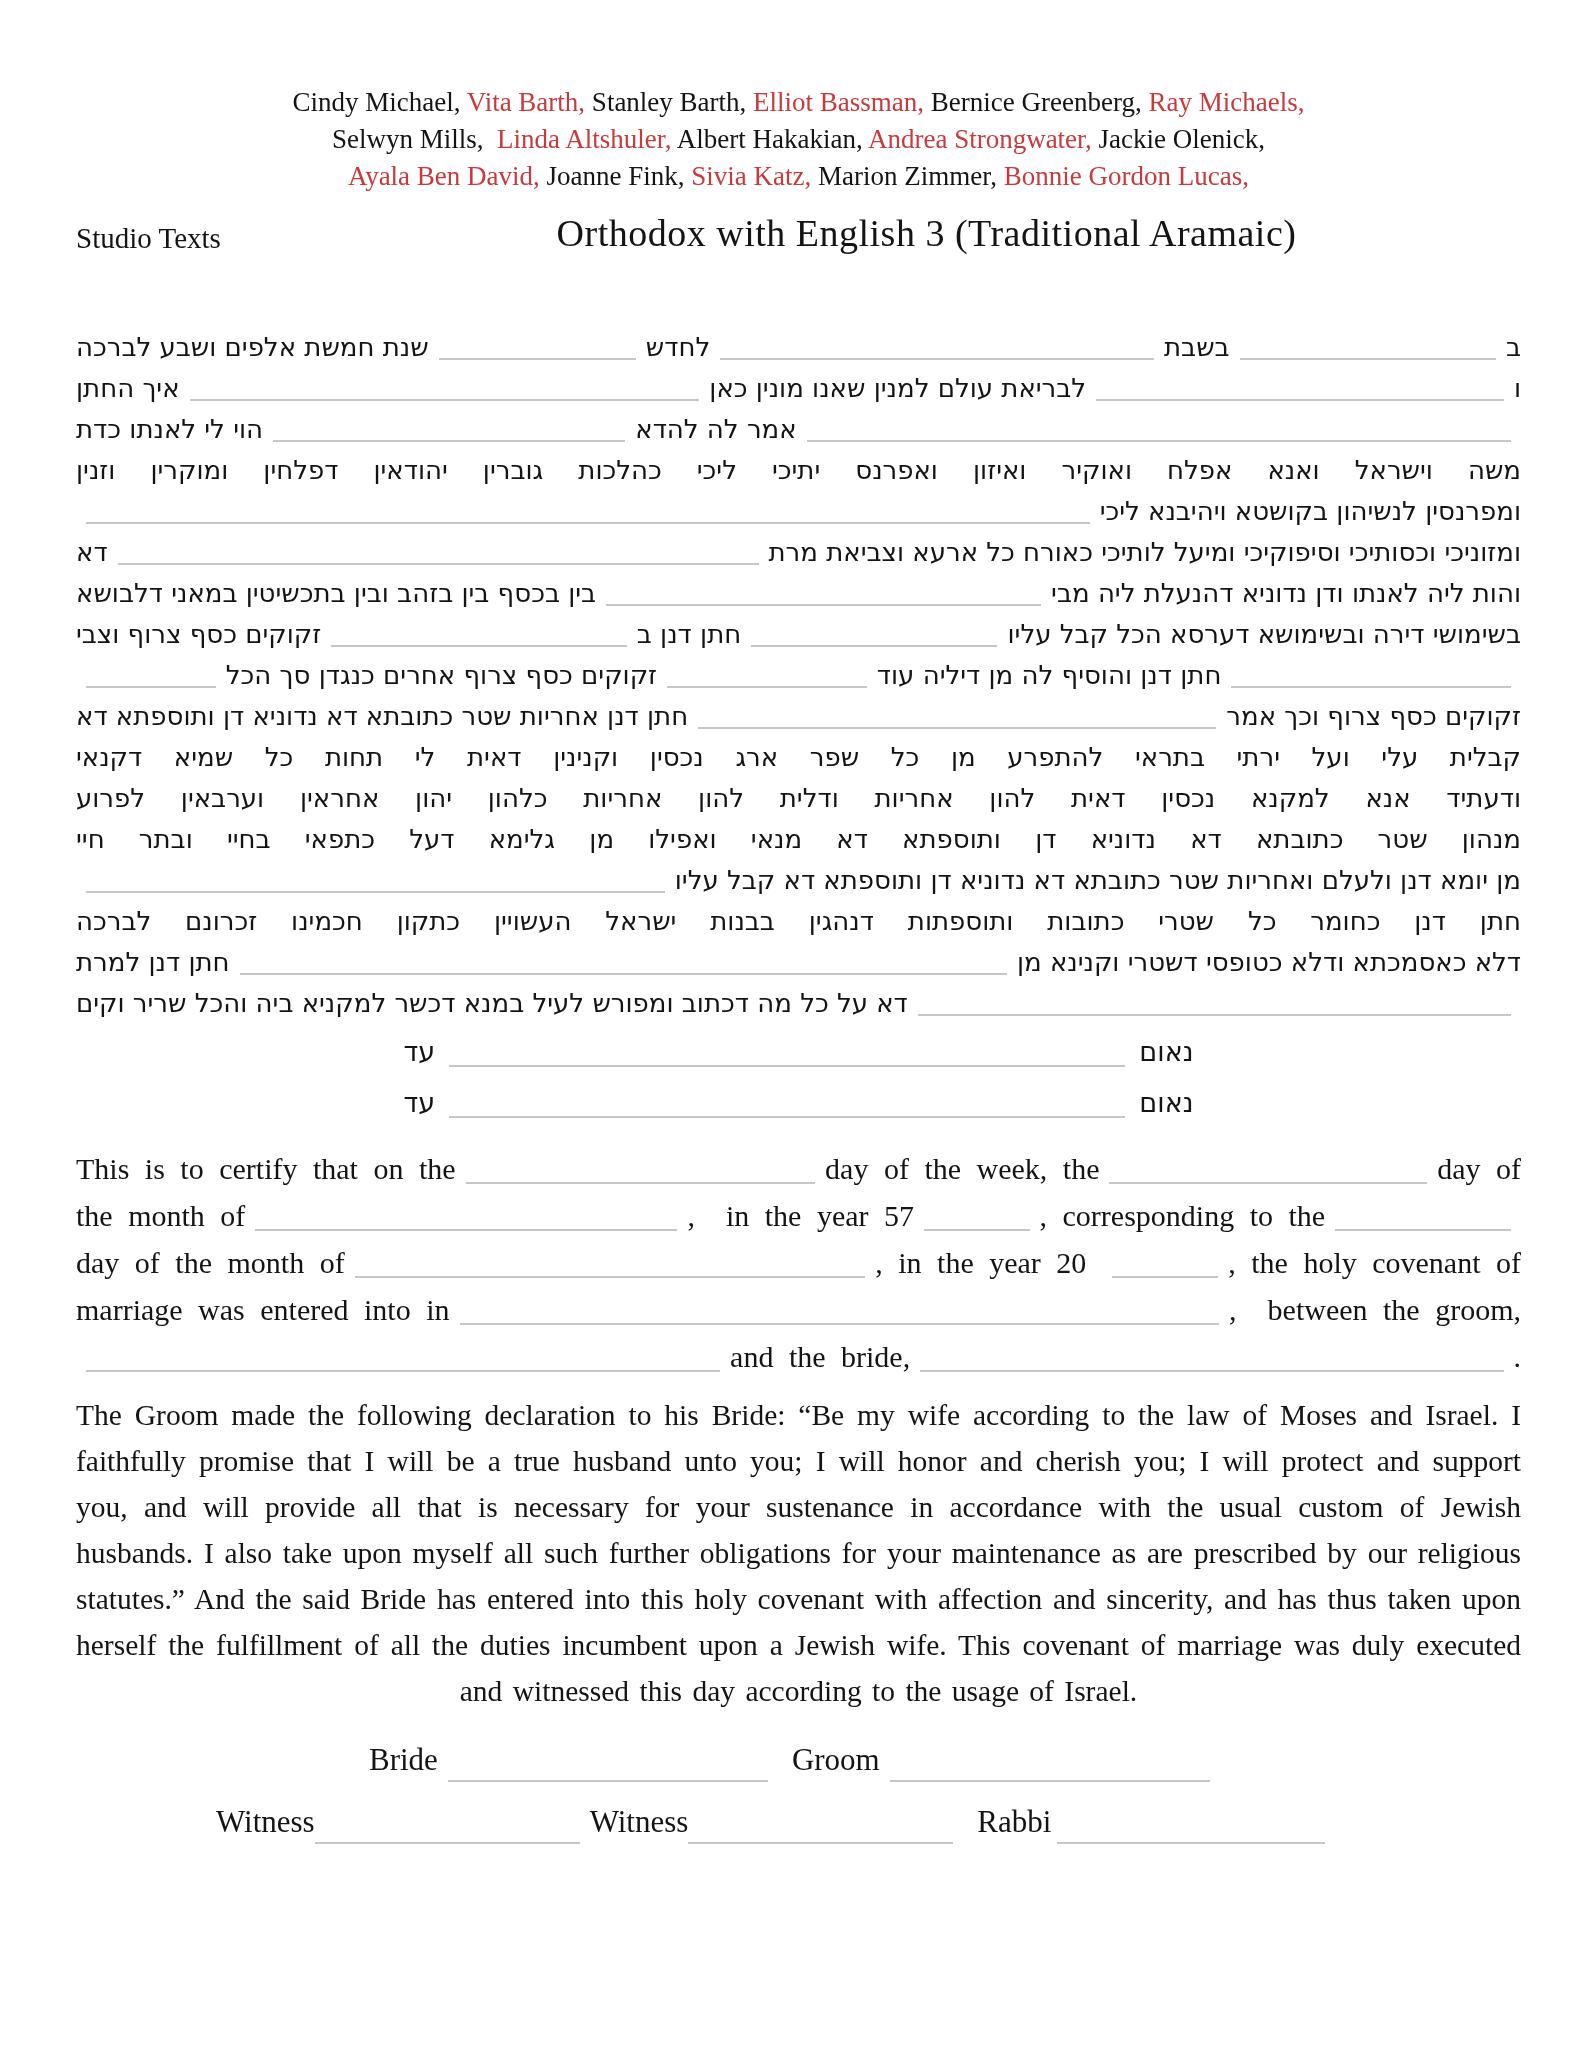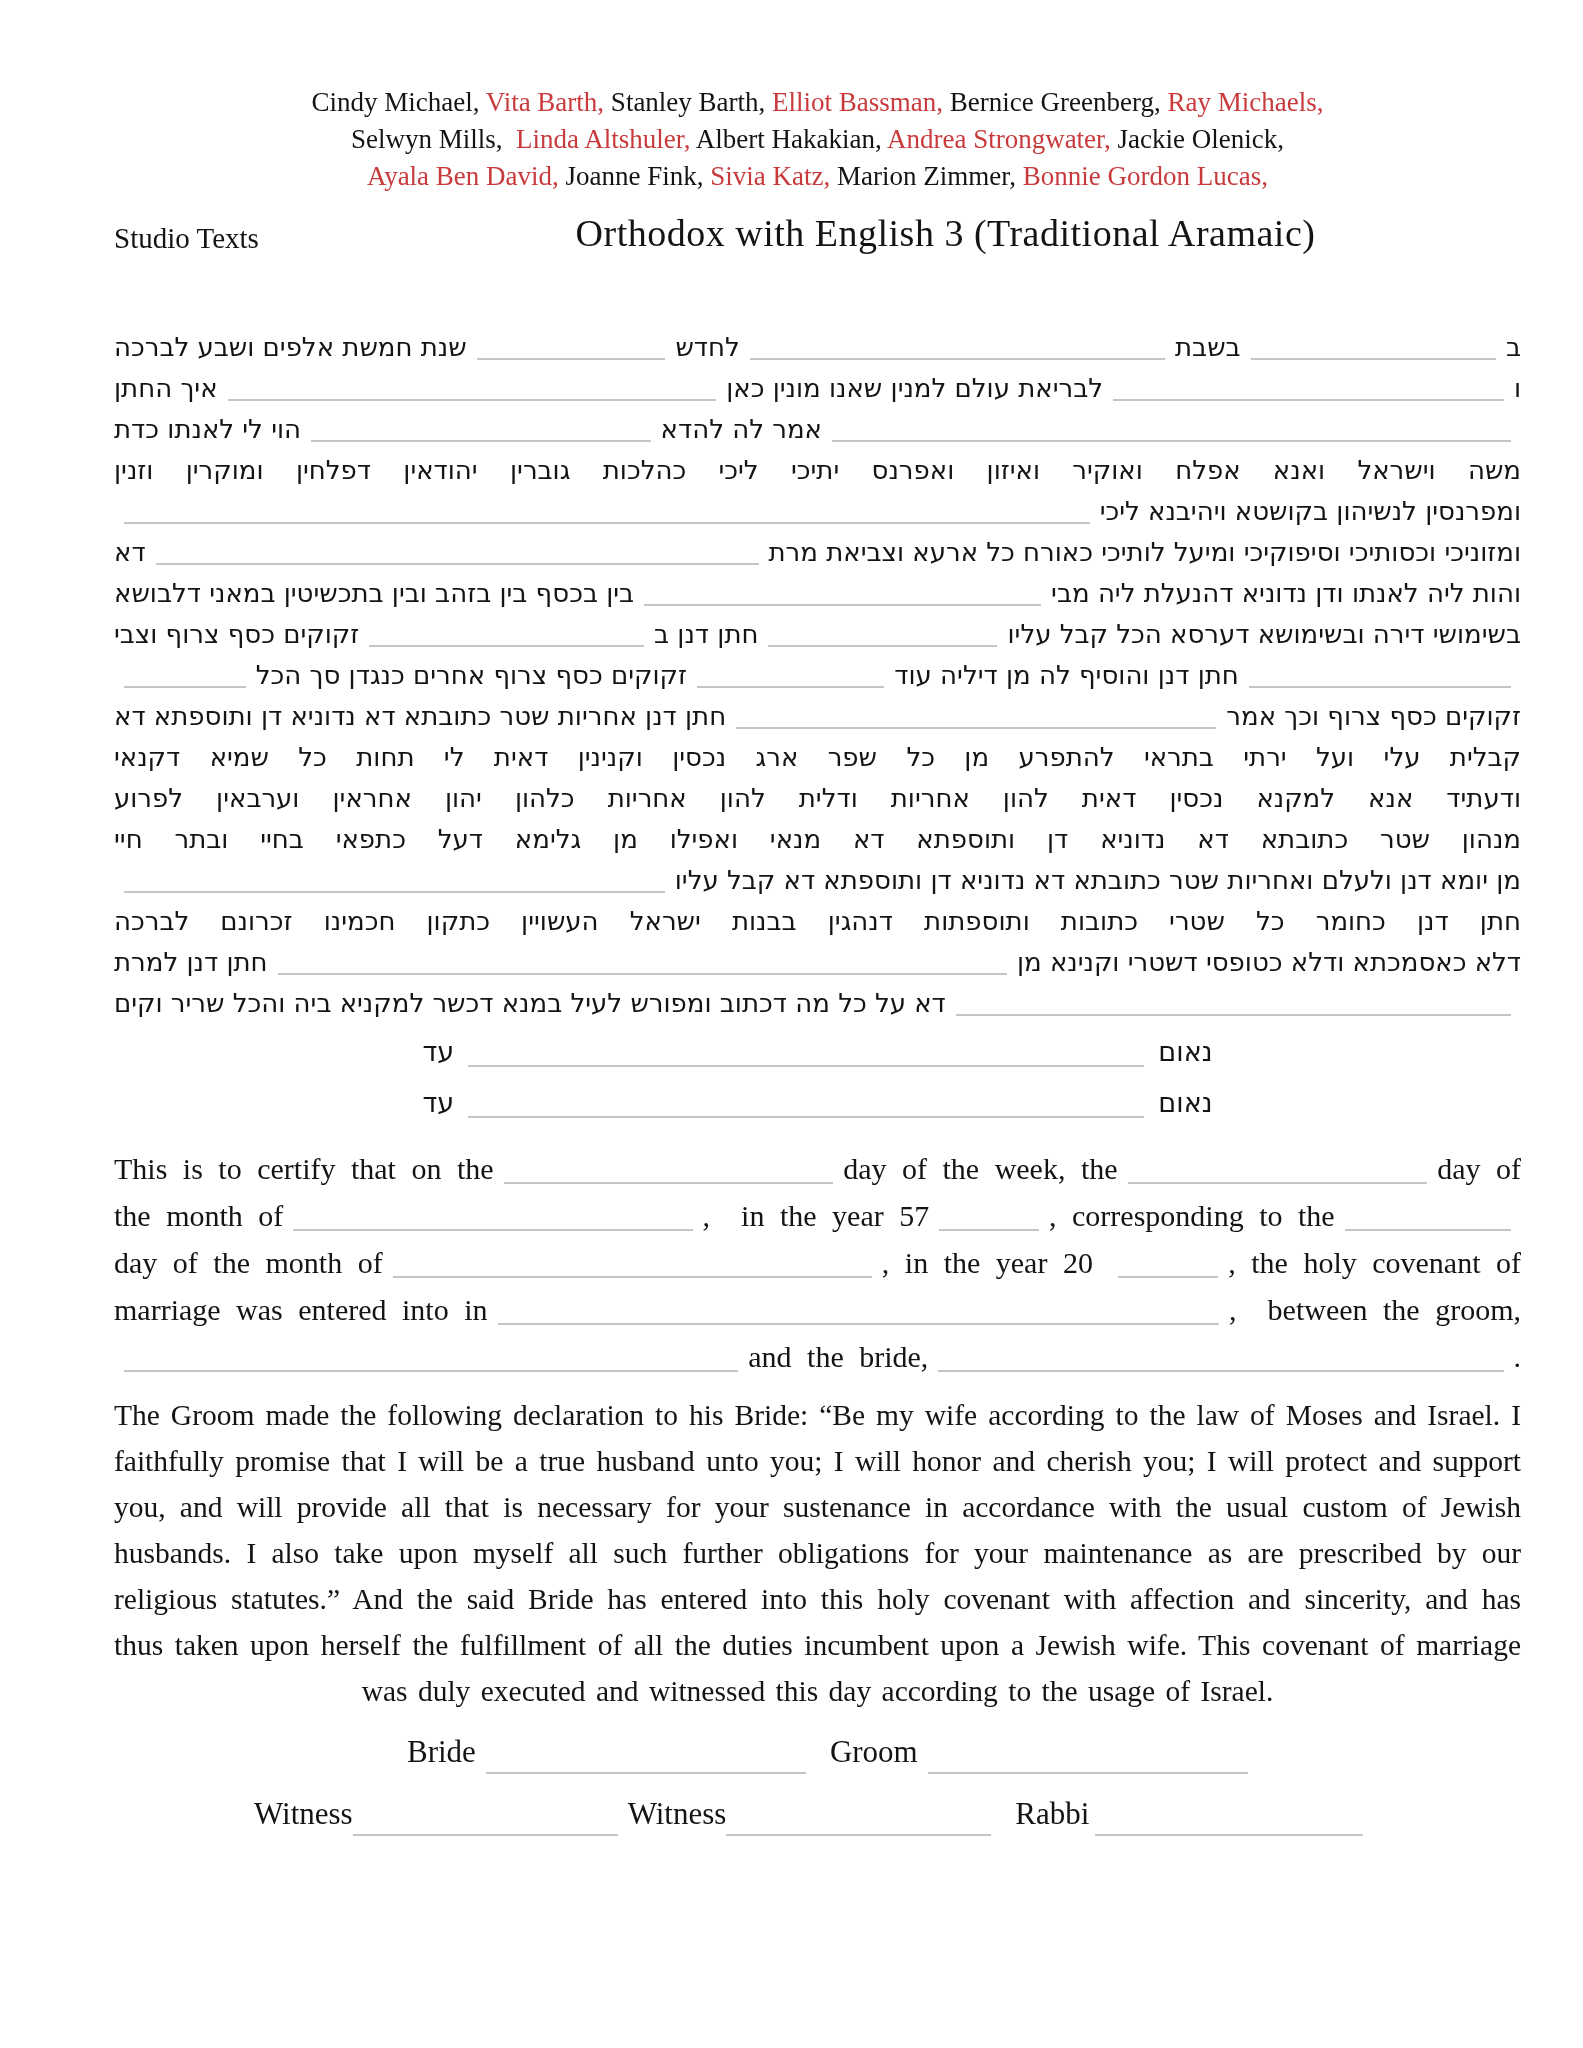--- a/index.html
+++ b/index.html
@@ -1,19 +1,19 @@
 <!DOCTYPE html>
 <html style="--red: #c93a3c; --blc: #c6c6c6; --ink: #141414;"><head>
 <meta charset="utf-8">
 <style>
   :root{ --red:#c93a3c; --blc:#c6c6c6; --ink:#141414; }
   html,body{margin:0;padding:0;background:#ffffff;}
   body{width:1583px;height:2048px;overflow:hidden;color:var(--ink);
        font-family:"Liberation Serif",serif;}
-  .page{padding:84px 62px 0 114px;box-sizing:border-box;}
+  .page{padding:84px 62px 0 76px;box-sizing:border-box;}
 
   
   .names{text-align:center;font-size:27px;line-height:37px;}
   .nm{white-space:pre;}
   .nm.red{color:var(--red);}
 
   
   .title-row{display:flex;align-items:flex-end;margin-top:16px;}
   .studio{flex:none;width:256px;font-size:29px;}
   .ptitle{flex:1;text-align:center;font-size:38px;letter-spacing:0.5px;}
@@ -37,21 +37,21 @@
   
   .certify{direction:ltr;margin-top:19px;font-size:30px;word-spacing:8px;}
   .certify .tline{line-height:47px;height:47px;}
 
   
   .decl{margin-top:12px;font-size:29.5px;line-height:46px;text-align:justify;
         text-align-last:center;word-spacing:3px;}
 
   
   .sig-row{display:flex;align-items:flex-end;font-size:31px;line-height:44px;}
-  .sig-row.bg{margin-top:16px;padding-left:293px;}
+  .sig-row.bg{margin-top:24px;padding-left:293px;}
   .sig-row.wt{margin-top:18px;padding-left:140px;}
   .sblank{display:inline-block;border-bottom:2px solid var(--blc);
           height:34px;box-sizing:border-box;}
   .w320{width:320px;margin-left:10px;}
   .w265{width:265px;}
   .w268{width:268px;margin-left:6px;}
   .gap24{width:24px;}
   .gap10{width:10px;}
 </style>
 </head>

